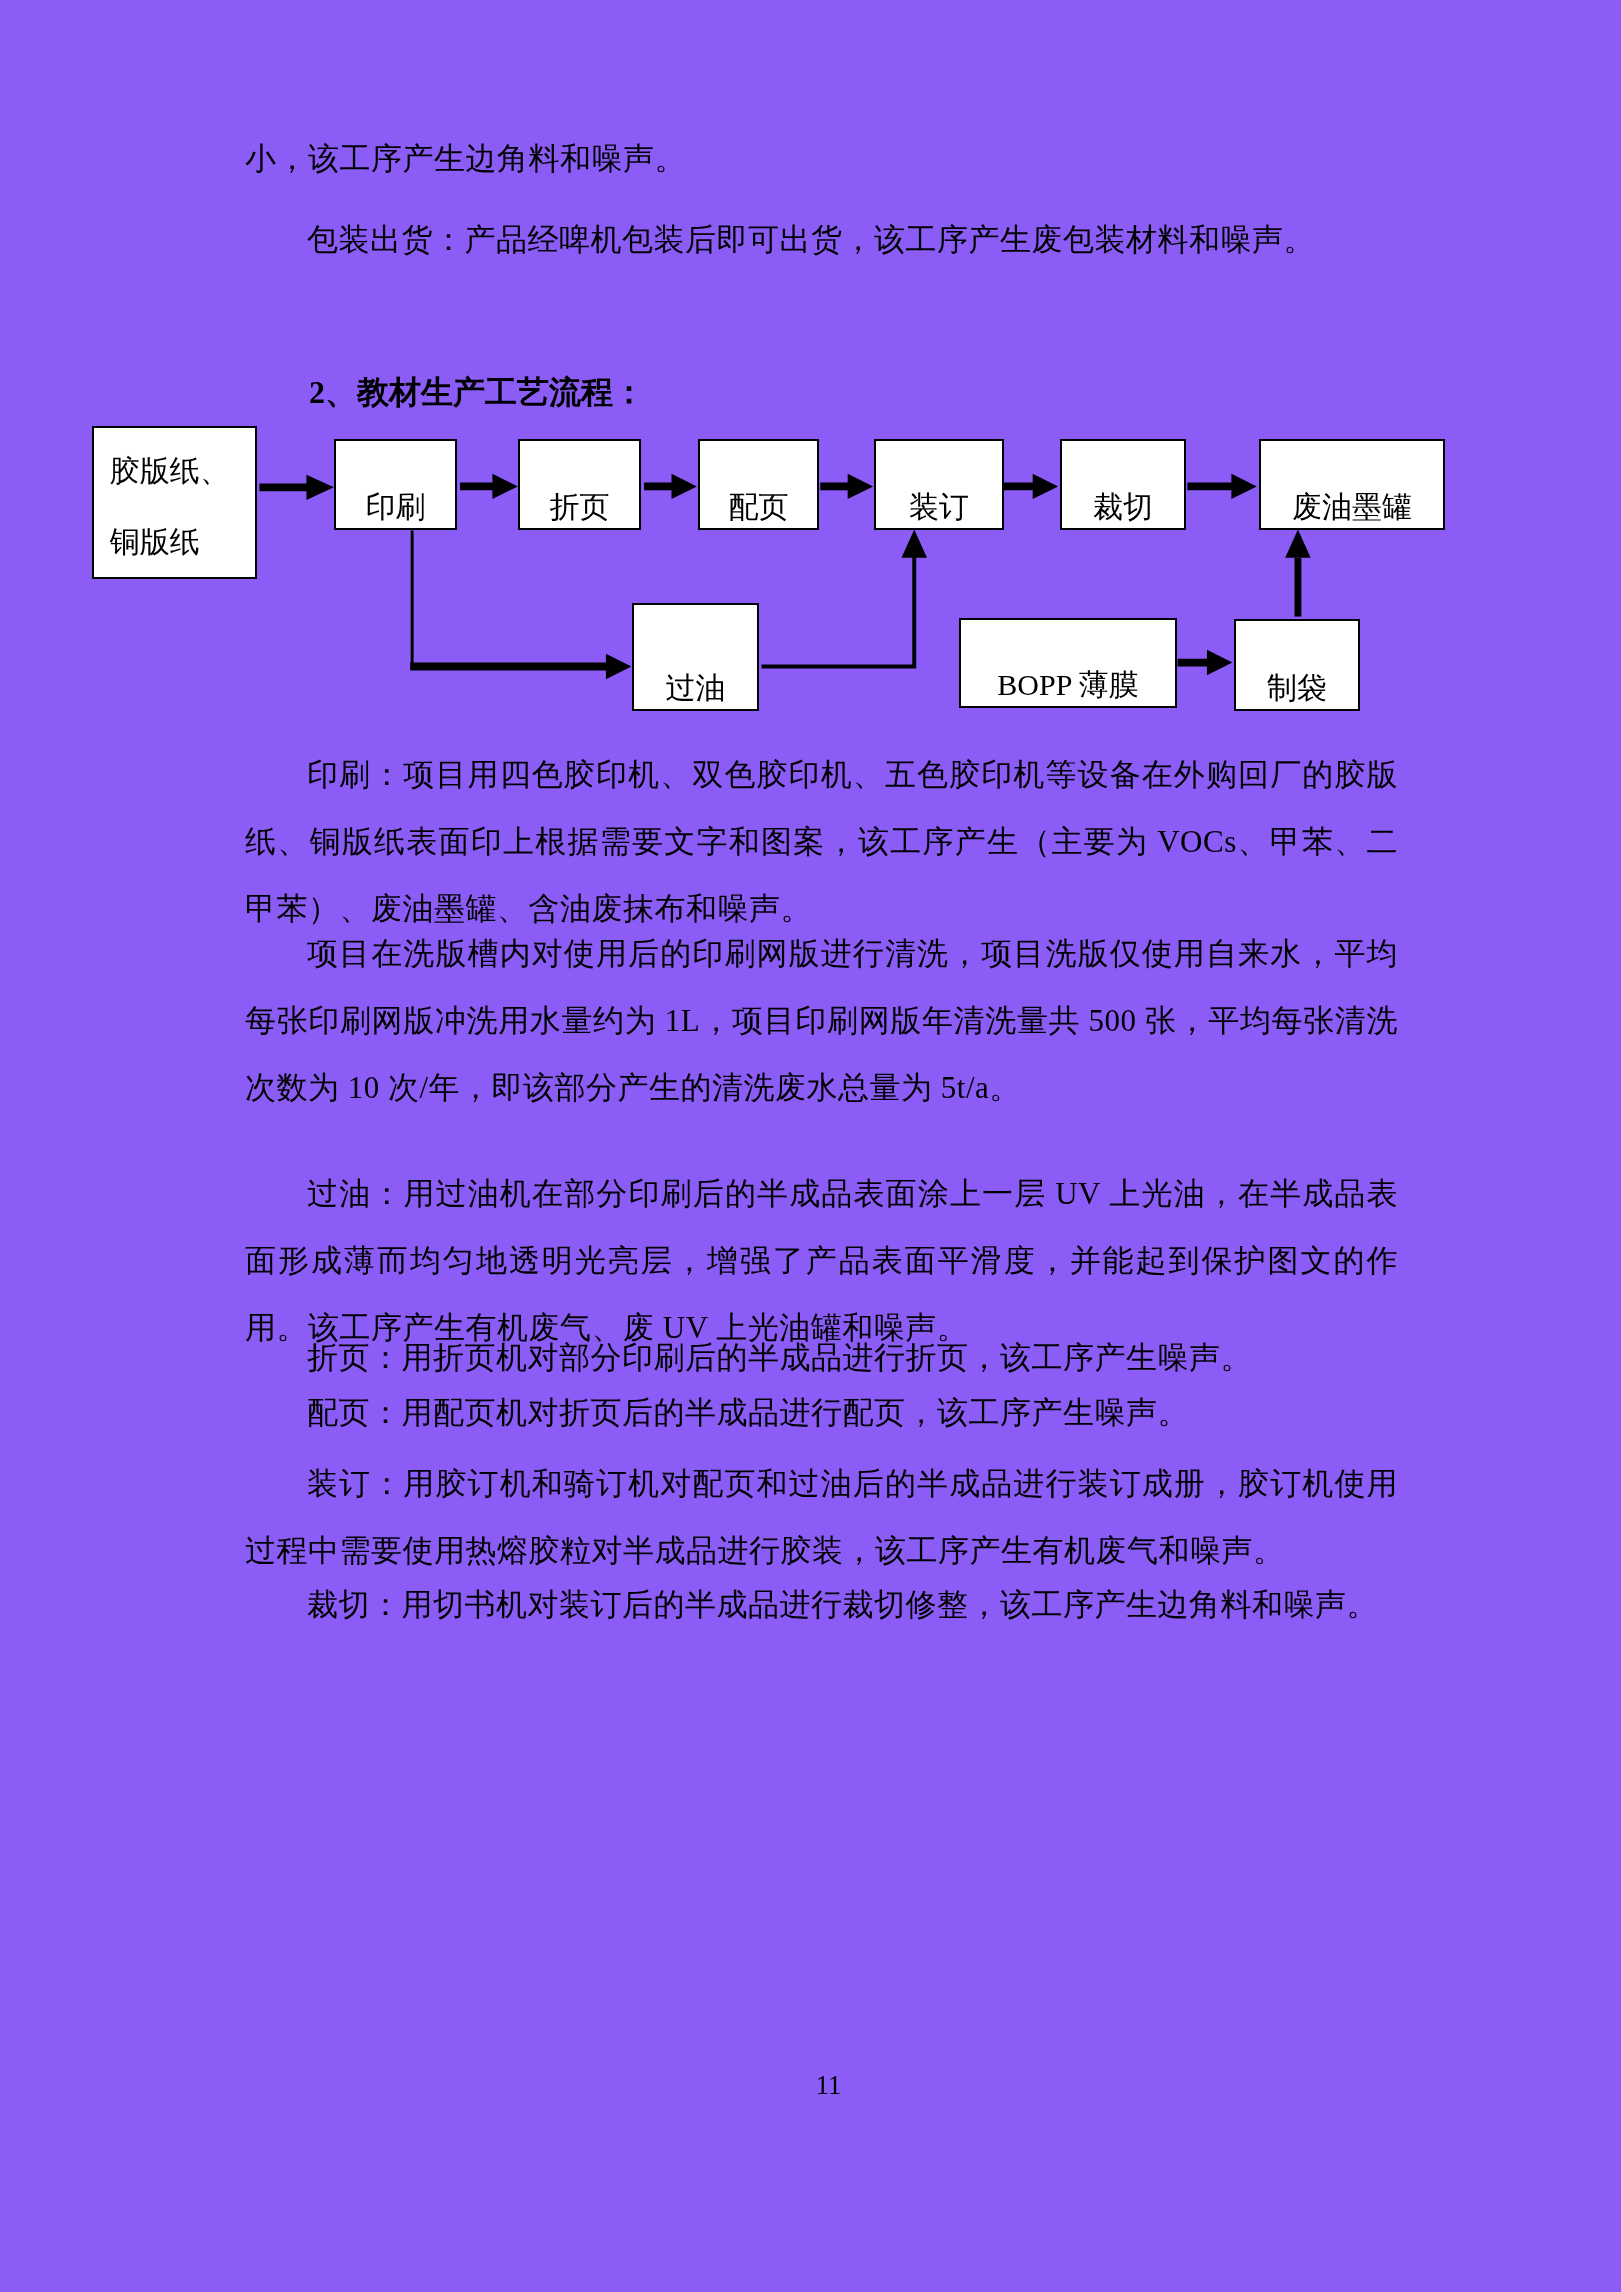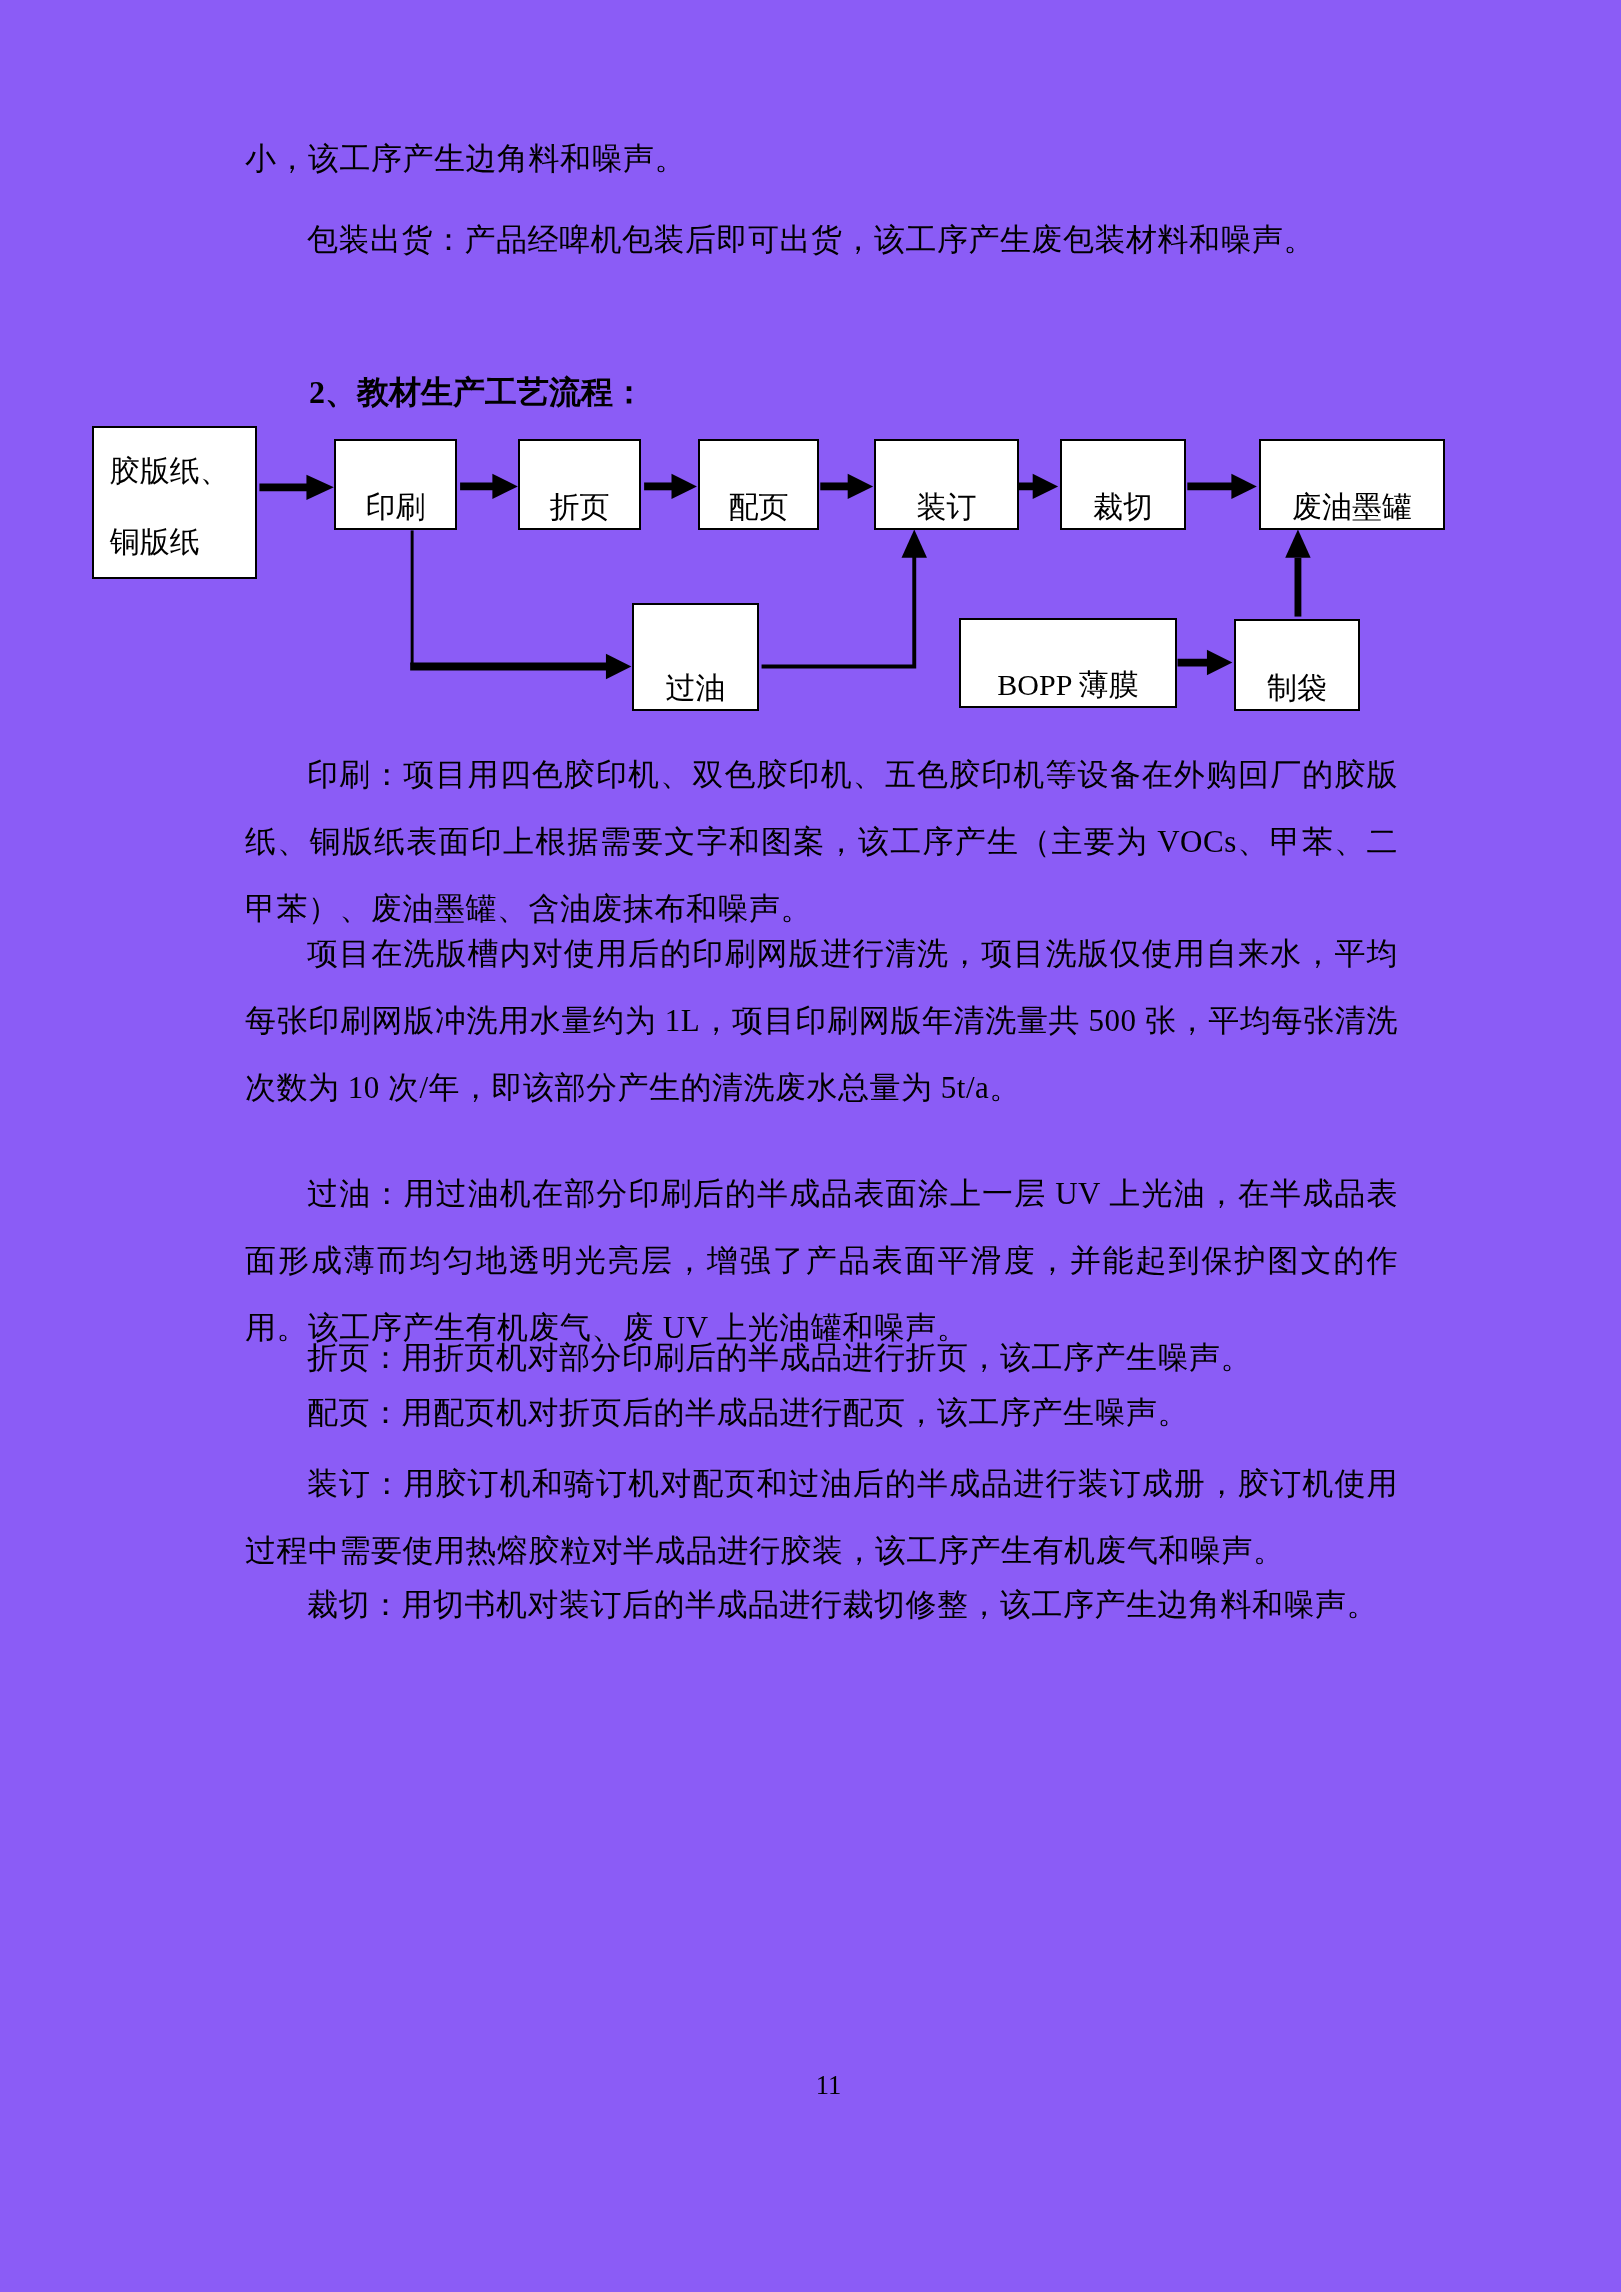--- a/index.html
+++ b/index.html
@@ -139,21 +139,21 @@
     </div>
     <div class="fbox" style="left:334px;top:27.4px;width:123px;height:91px">
         <span>印刷</span>
       </div>
     <div class="fbox" style="left:518px;top:27.4px;width:123px;height:91px">
         <span>折页</span>
       </div>
     <div class="fbox" style="left:698px;top:27.4px;width:121px;height:91px">
         <span>配页</span>
       </div>
-    <div class="fbox" style="left:874px;top:27.4px;width:145px;height:91px">
+    <div class="fbox" style="left:874px;top:27.4px;width:130px;height:91px">
         <span>装订</span>
       </div>
     <div class="fbox" style="left:1060px;top:27.4px;width:126px;height:91px">
         <span>裁切</span>
       </div>
     <div class="fbox" style="left:1259px;top:27.4px;width:186px;height:91px">
         <span>废油墨罐</span>
       </div>
     <div class="fbox" style="left:632px;top:191px;width:127px;height:108px">
         <span>过油</span>

